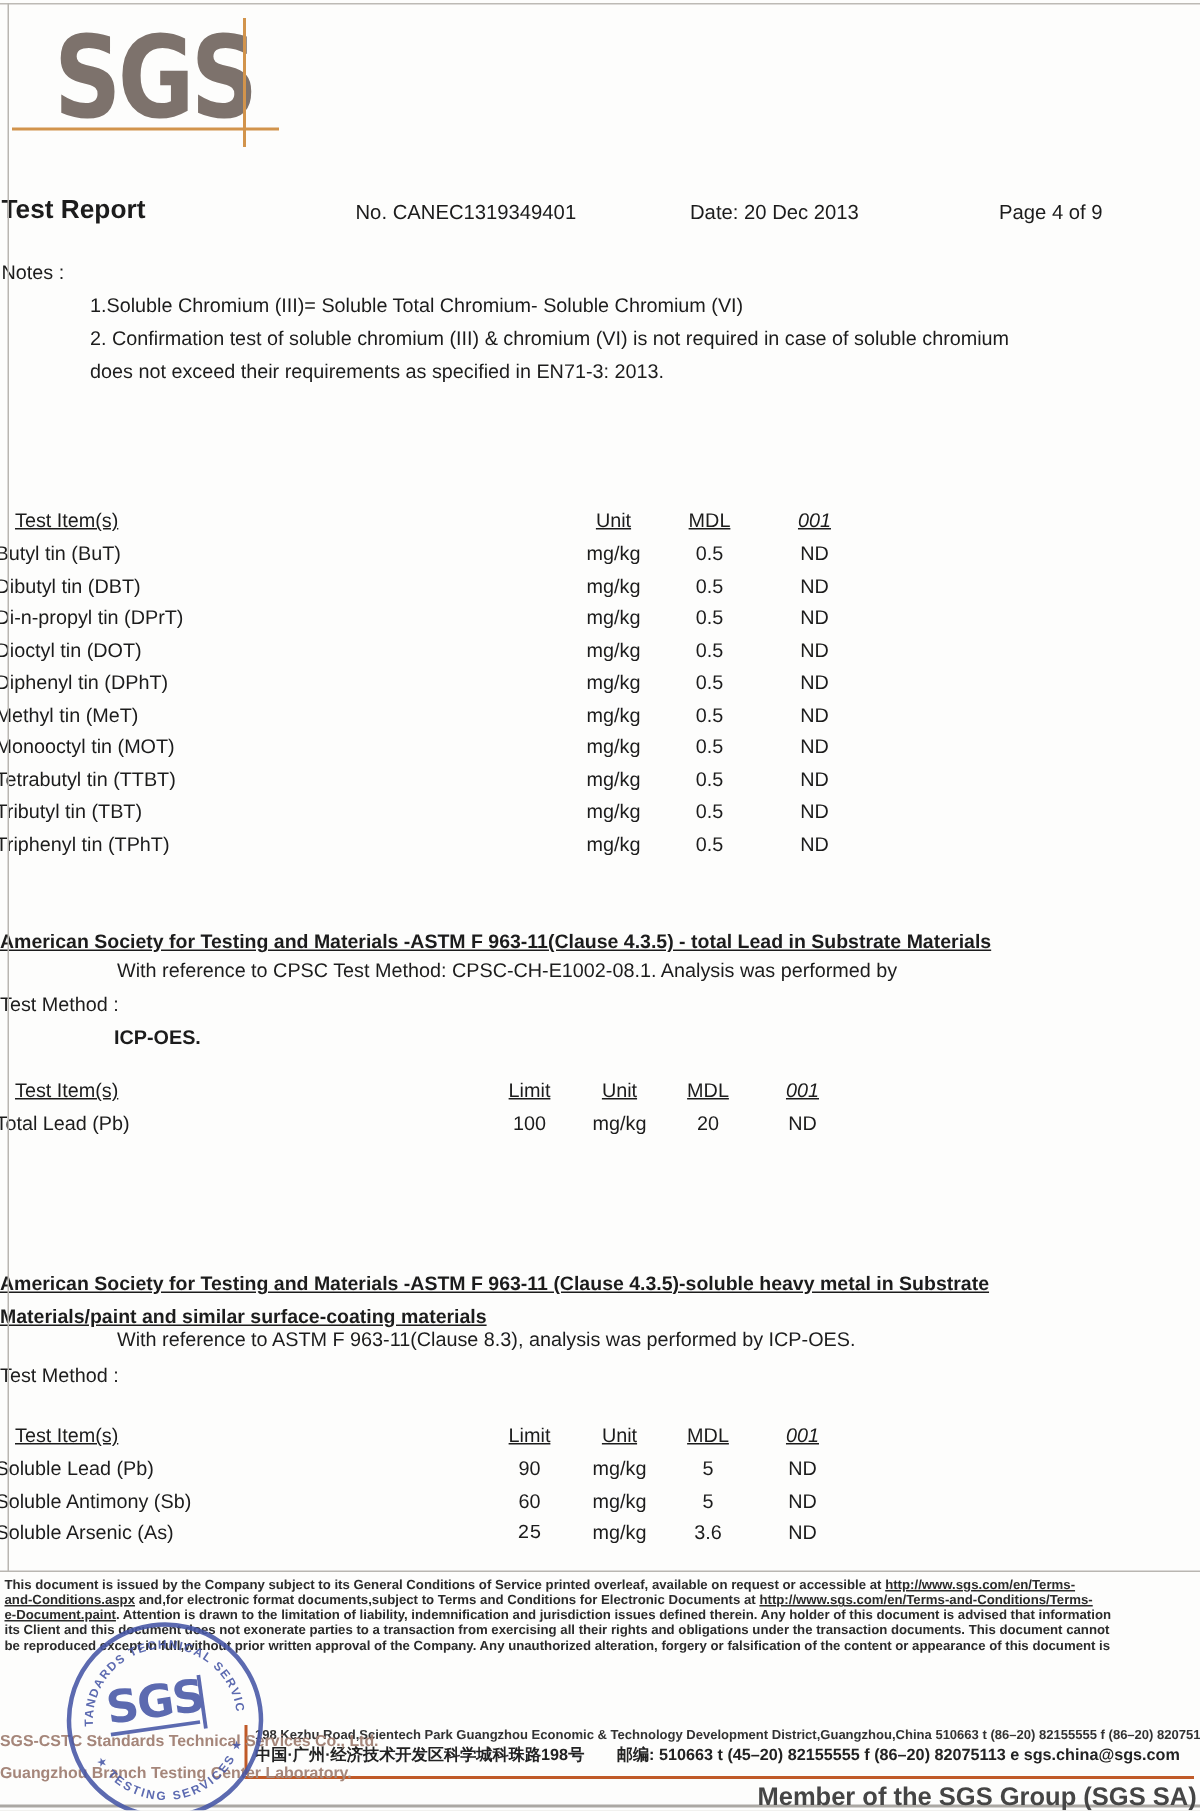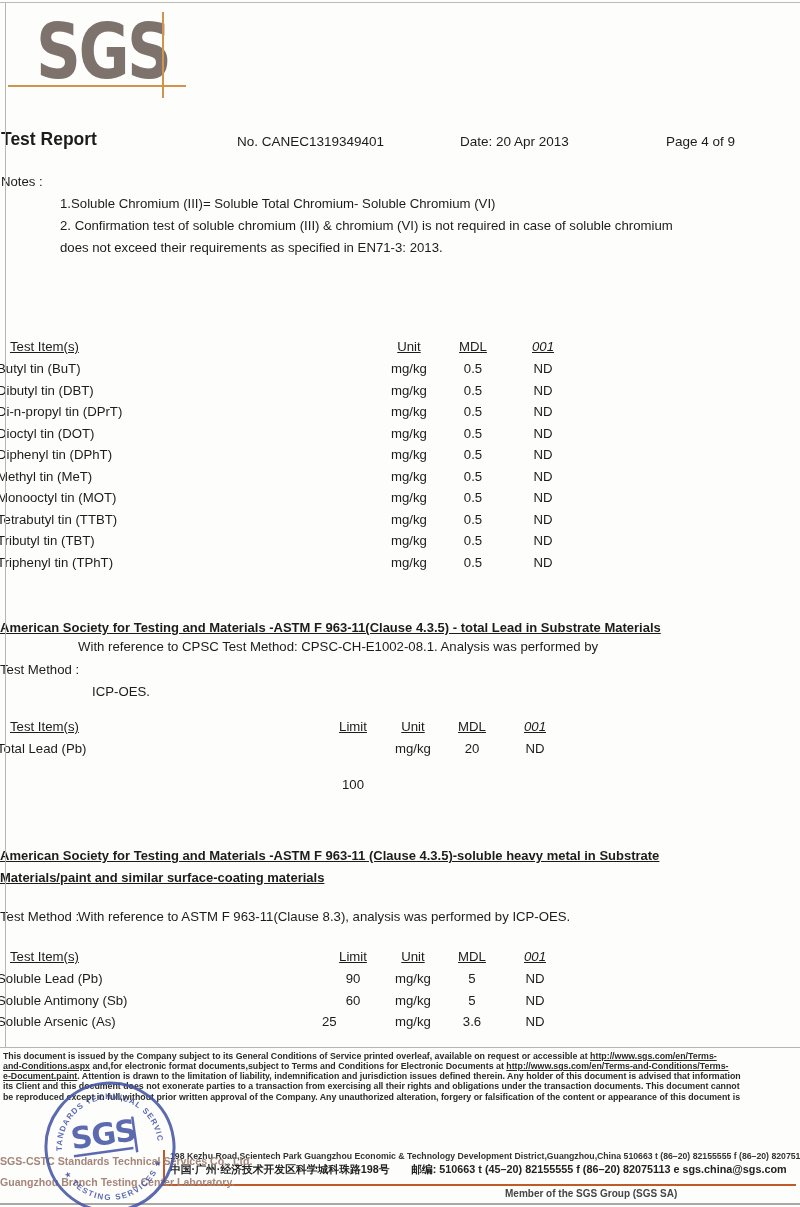--- a/index.html
+++ b/index.html
@@ -33,39 +33,39 @@
   .fp-line u{text-decoration:underline;}
   
   .stamp{position:absolute;left:35px;top:1072px;width:150px;height:150px;z-index:30;opacity:.88;}
   
   .company{position:absolute;left:0;top:1151px;font-size:10.6px;font-weight:700;color:#a5867a;
            line-height:21px;z-index:5;white-space:nowrap;}
   .addr-divider{position:absolute;left:163px;top:1150px;width:2px;height:33px;}
   .addr1{position:absolute;left:170px;top:1151px;font-size:8.7px;font-weight:700;color:#333;white-space:nowrap;}
   .addr2{position:absolute;left:170px;top:1163px;font-size:10.8px;font-weight:700;color:#222;white-space:nowrap;}
   .addr-underline{position:absolute;left:163px;top:1184px;width:633px;height:2px;}
-  .member{position:absolute;left:505px;top:1188px;font-size:10px;font-weight:700;color:#454545;}
+  .member{position:absolute;left:505px;top:1188px;font-size:17px;font-weight:700;color:#454545;}
 </style>
 </head>
 <body>
 
 <div class="page">
 
   <div class="frame-top"></div>
   <div class="frame-left"></div>
   <div class="frame-bottom"></div>
   <div class="fineprint-topline"></div>
 
   <div class="logo-text">SGS</div>
   <div class="logo-vline" style="background: rgb(210, 148, 76);"></div>
   <div class="logo-hline" style="background: rgb(210, 148, 76);"></div>
 
   <div class="abs title" style="left:1px;top:129px;">Test Report</div>
   <div class="abs hmeta" style="left:237px;top:134px;">No. CANEC1319349401</div>
-  <div class="abs hmeta" style="left:460px;top:134px;">Date: 20 Apr 2013</div>
+  <div class="abs hmeta" style="left:460px;top:134px;">Date: 20 Dec 2013</div>
   <div class="abs hmeta" style="left:626px;top:134px;margin-left:40px;">Page 4 of 9</div>
 
   <div class="abs b13" style="left:1px;top:171px;">Notes :</div>
   <div class="abs" style="left:60px;top:193px;">
       <div class="b13">1.Soluble Chromium (III)= Soluble Total Chromium- Soluble Chromium (VI)</div>
       <div class="b13">2. Confirmation  test of soluble chromium (III) &amp; chromium (VI) is not required in case of soluble chromium</div>
       <div class="b13">does not exceed their requirements as specified in EN71-3: 2013.</div>
     </div>
 
   <div>
@@ -111,58 +111,58 @@
       <div class="cell" style="left: 511px; width: 64px; top: 533px; text-align: center;">ND</div>
       <div class="cell" style="left: -3px; width: 340px; top: 554.5px; text-align: left;">Triphenyl tin (TPhT)</div>
       <div class="cell" style="left: 373px; width: 72px; top: 554.5px; text-align: center;">mg/kg</div>
       <div class="cell" style="left: 442px; width: 62px; top: 554.5px; text-align: center;">0.5</div>
       <div class="cell" style="left: 511px; width: 64px; top: 554.5px; text-align: center;">ND</div>
     </div>
 
   <div class="abs heading" style="left:0;top:620px;">American Society for Testing and Materials -ASTM F 963-11(Clause 4.3.5) - total Lead in Substrate Materials</div>
   <div class="abs b13" style="left:0;top:659px;">Test Method :</div>
   <div class="abs b13" style="left:78px;top:636px;">With reference to CPSC Test Method: CPSC-CH-E1002-08.1. Analysis was performed by</div>
-  <div class="abs b13" style="left:92px;top:681px;">ICP-OES.</div>
+  <div class="abs b13" style="left:76px;top:681px;font-weight:bold;">ICP-OES.</div>
 
   <div>
       <div class="cell hdr" style="left: -3px; width: 320px; top: 719px; text-align: left; padding-left: 13px;">Test Item(s)</div>
       <div class="cell hdr" style="left: 322px; width: 62px; top: 719px; text-align: center;">Limit</div>
       <div class="cell hdr" style="left: 382px; width: 62px; top: 719px; text-align: center;">Unit</div>
       <div class="cell hdr" style="left: 442px; width: 60px; top: 719px; text-align: center;">MDL</div>
       <div class="cell hdr itl" style="left: 504px; width: 62px; top: 719px; text-align: center;">001</div>
       <div class="cell" style="left: -3px; width: 320px; top: 741px; text-align: left;">Total Lead (Pb)</div>
-      <div class="cell" style="left: 322px; width: 62px; top: 741px; text-align: center; margin-top: 36px;">100</div>
+      <div class="cell" style="left: 322px; width: 62px; top: 741px; text-align: center;">100</div>
       <div class="cell" style="left: 382px; width: 62px; top: 741px; text-align: center;">mg/kg</div>
       <div class="cell" style="left: 442px; width: 60px; top: 741px; text-align: center;">20</div>
       <div class="cell" style="left: 504px; width: 62px; top: 741px; text-align: center;">ND</div>
     </div>
 
   <div class="abs heading" style="left:0;top:848px;">American Society for Testing and Materials -ASTM F 963-11 (Clause 4.3.5)-soluble heavy metal in Substrate</div>
   <div class="abs heading" style="left:0;top:870px;">Materials/paint and similar surface-coating materials</div>
   <div class="abs b13" style="left:0;top:906px;">Test Method :</div>
-  <div class="abs b13" style="left:78px;top:906px;">With reference to  ASTM F 963-11(Clause 8.3), analysis was performed by ICP-OES.</div>
+  <div class="abs b13" style="left:78px;top:882px;">With reference to  ASTM F 963-11(Clause 8.3), analysis was performed by ICP-OES.</div>
 
   <div>
       <div class="cell hdr" style="left: -3px; width: 320px; top: 949px; text-align: left; padding-left: 13px;">Test Item(s)</div>
       <div class="cell hdr" style="left: 322px; width: 62px; top: 949px; text-align: center;">Limit</div>
       <div class="cell hdr" style="left: 382px; width: 62px; top: 949px; text-align: center;">Unit</div>
       <div class="cell hdr" style="left: 442px; width: 60px; top: 949px; text-align: center;">MDL</div>
       <div class="cell hdr itl" style="left: 504px; width: 62px; top: 949px; text-align: center;">001</div>
       <div class="cell" style="left: -3px; width: 320px; top: 971px; text-align: left;">Soluble Lead (Pb)</div>
       <div class="cell" style="left: 322px; width: 62px; top: 971px; text-align: center;">90</div>
       <div class="cell" style="left: 382px; width: 62px; top: 971px; text-align: center;">mg/kg</div>
       <div class="cell" style="left: 442px; width: 60px; top: 971px; text-align: center;">5</div>
       <div class="cell" style="left: 504px; width: 62px; top: 971px; text-align: center;">ND</div>
       <div class="cell" style="left: -3px; width: 320px; top: 992.5px; text-align: left;">Soluble Antimony (Sb)</div>
       <div class="cell" style="left: 322px; width: 62px; top: 992.5px; text-align: center;">60</div>
       <div class="cell" style="left: 382px; width: 62px; top: 992.5px; text-align: center;">mg/kg</div>
       <div class="cell" style="left: 442px; width: 60px; top: 992.5px; text-align: center;">5</div>
       <div class="cell" style="left: 504px; width: 62px; top: 992.5px; text-align: center;">ND</div>
       <div class="cell" style="left: -3px; width: 320px; top: 1014px; text-align: left;">Soluble Arsenic (As)</div>
-      <div class="cell" style="left: 322px; width: 62px; top: 1014px; text-align: left;">25</div>
+      <div class="cell" style="left: 322px; width: 62px; top: 1014px; text-align: center; font-family: Liberation Mono, monospace;">25</div>
       <div class="cell" style="left: 382px; width: 62px; top: 1014px; text-align: center;">mg/kg</div>
       <div class="cell" style="left: 442px; width: 60px; top: 1014px; text-align: center;">3.6</div>
       <div class="cell" style="left: 504px; width: 62px; top: 1014px; text-align: center;">ND</div>
     </div>
 
   <div class="fineprint">
       <div class="fp-line">This document is issued by the Company subject to its General Conditions of Service printed overleaf, available on request or accessible at <u>http://www.sgs.com/en/Terms-</u></div>
       <div class="fp-line"><u>and-Conditions.aspx</u> and,for electronic format documents,subject to Terms and Conditions for Electronic Documents at <u>http://www.sgs.com/en/Terms-and-Conditions/Terms-</u></div>
       <div class="fp-line"><u>e-Document.paint</u>. Attention is drawn to the limitation of liability, indemnification and jurisdiction issues defined therein. Any holder of this document is advised that information</div>
       <div class="fp-line">its Client and this document does not exonerate parties to a transaction from exercising all their rights and obligations under the transaction documents. This document cannot</div>

